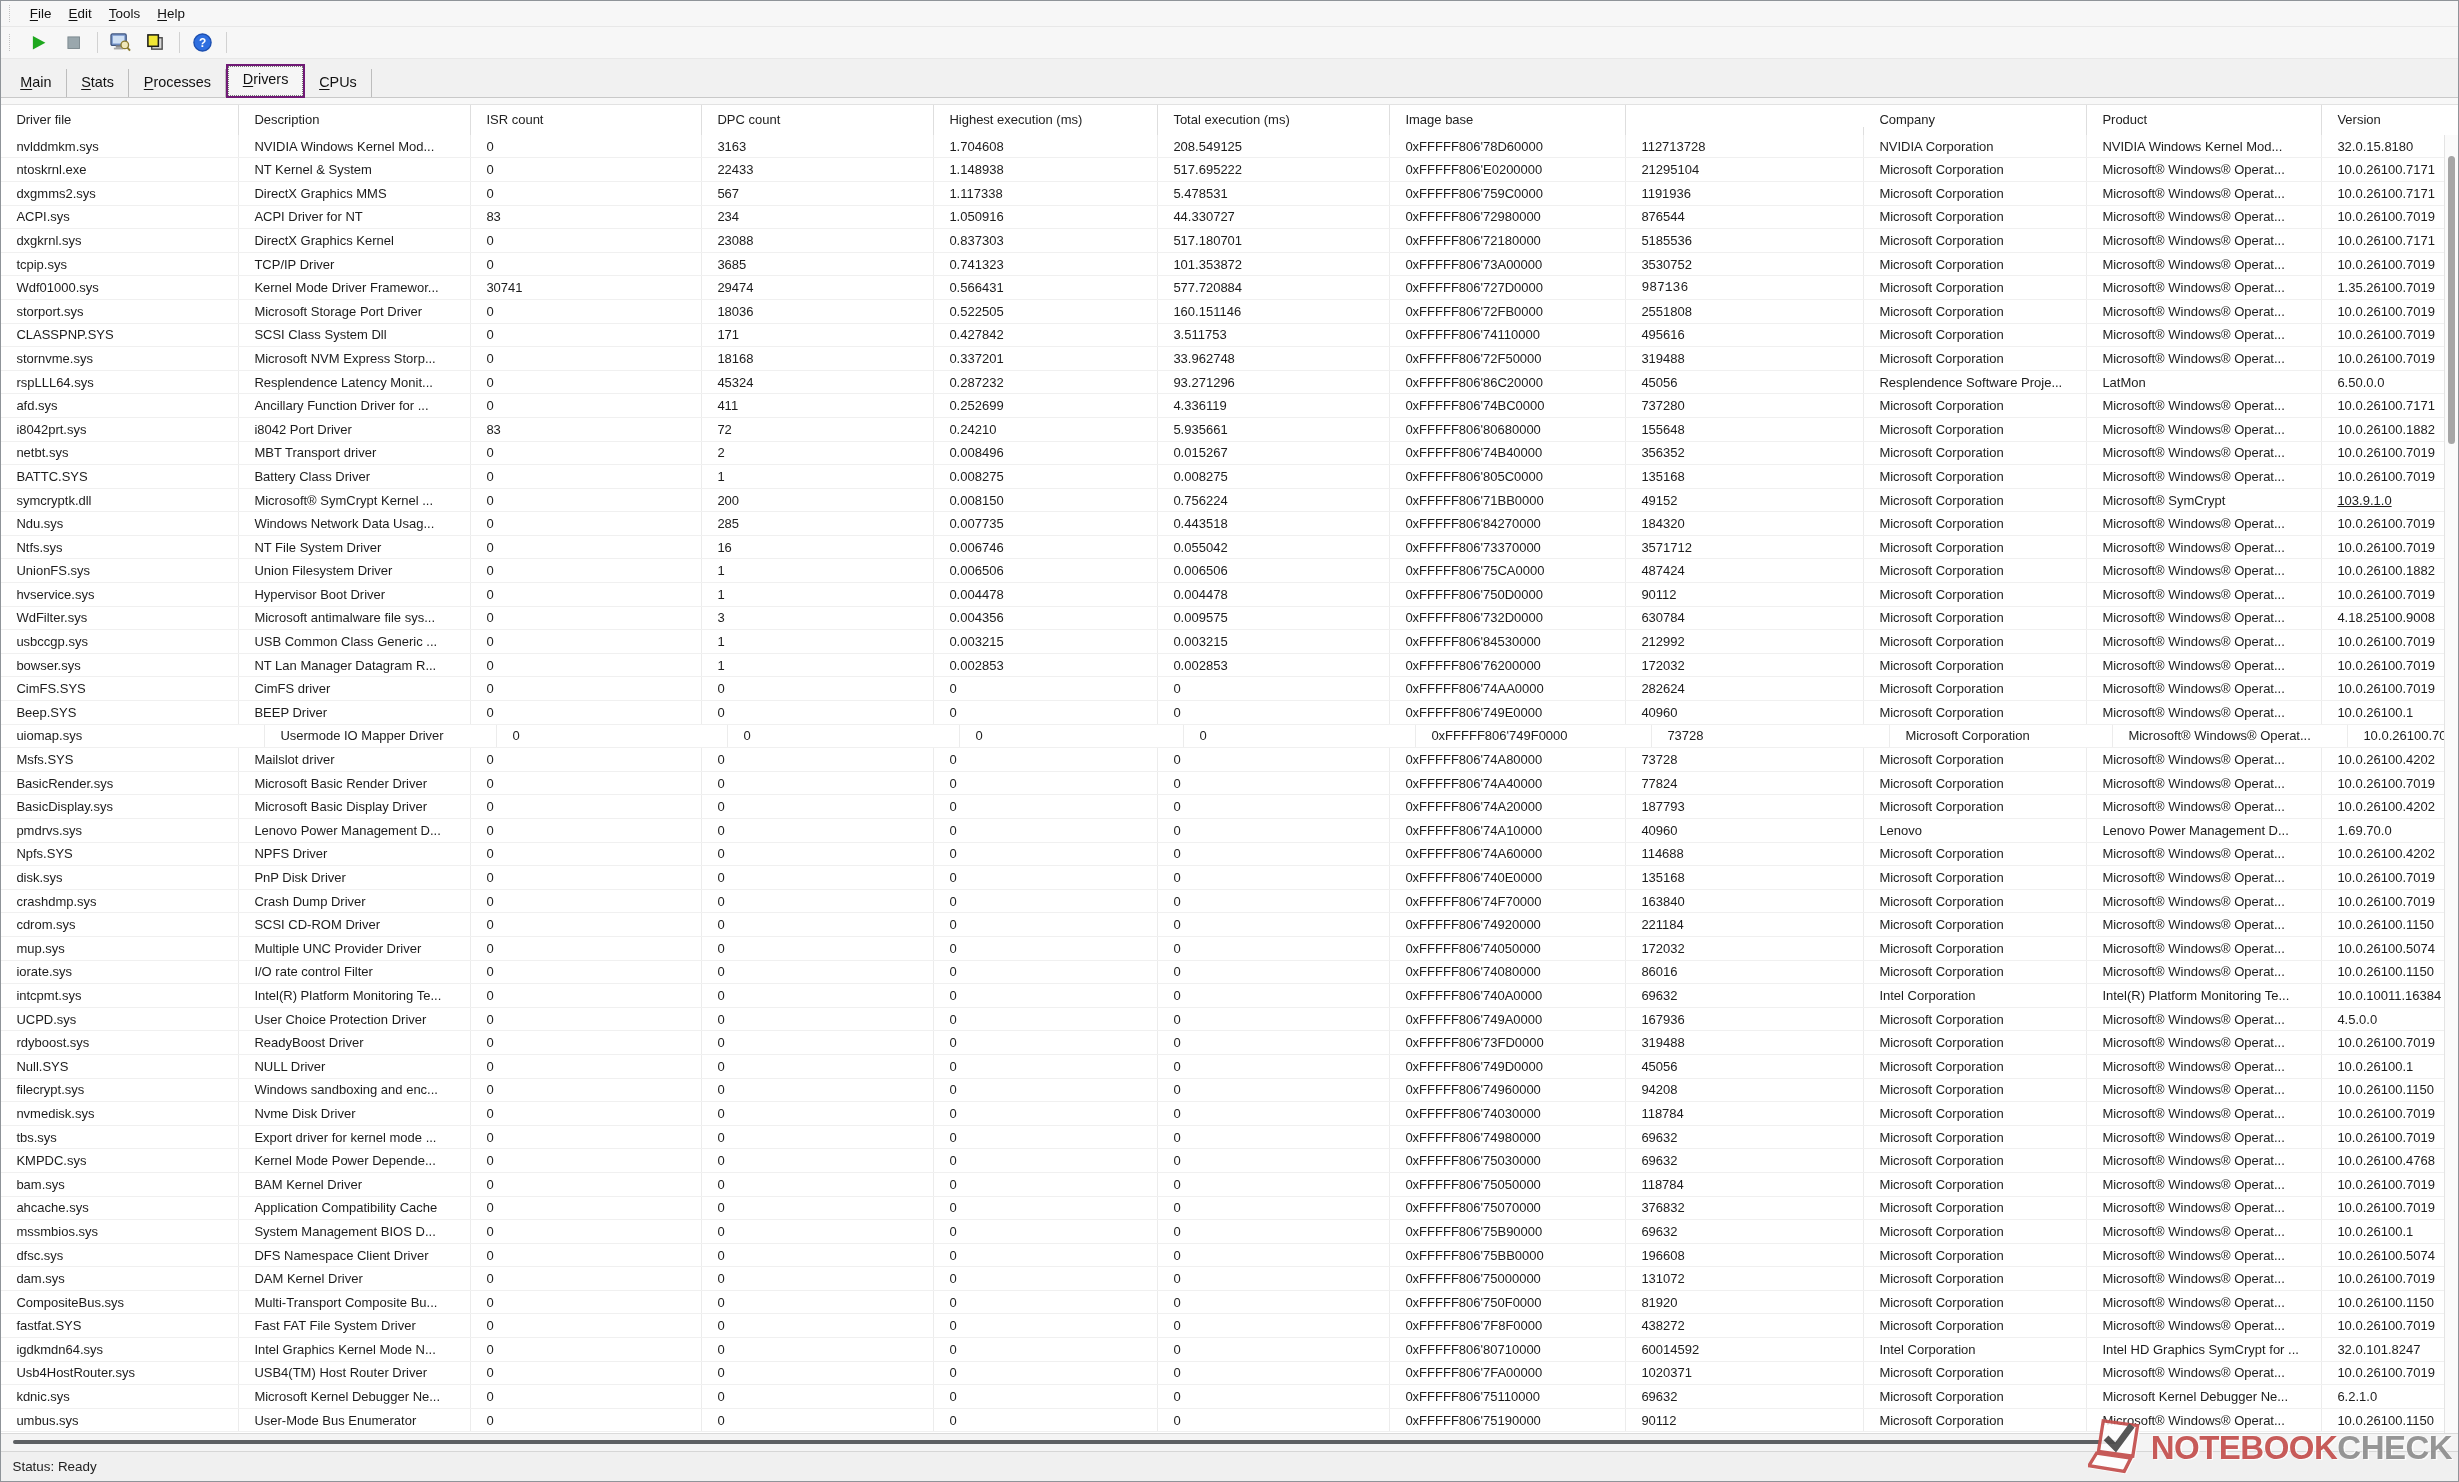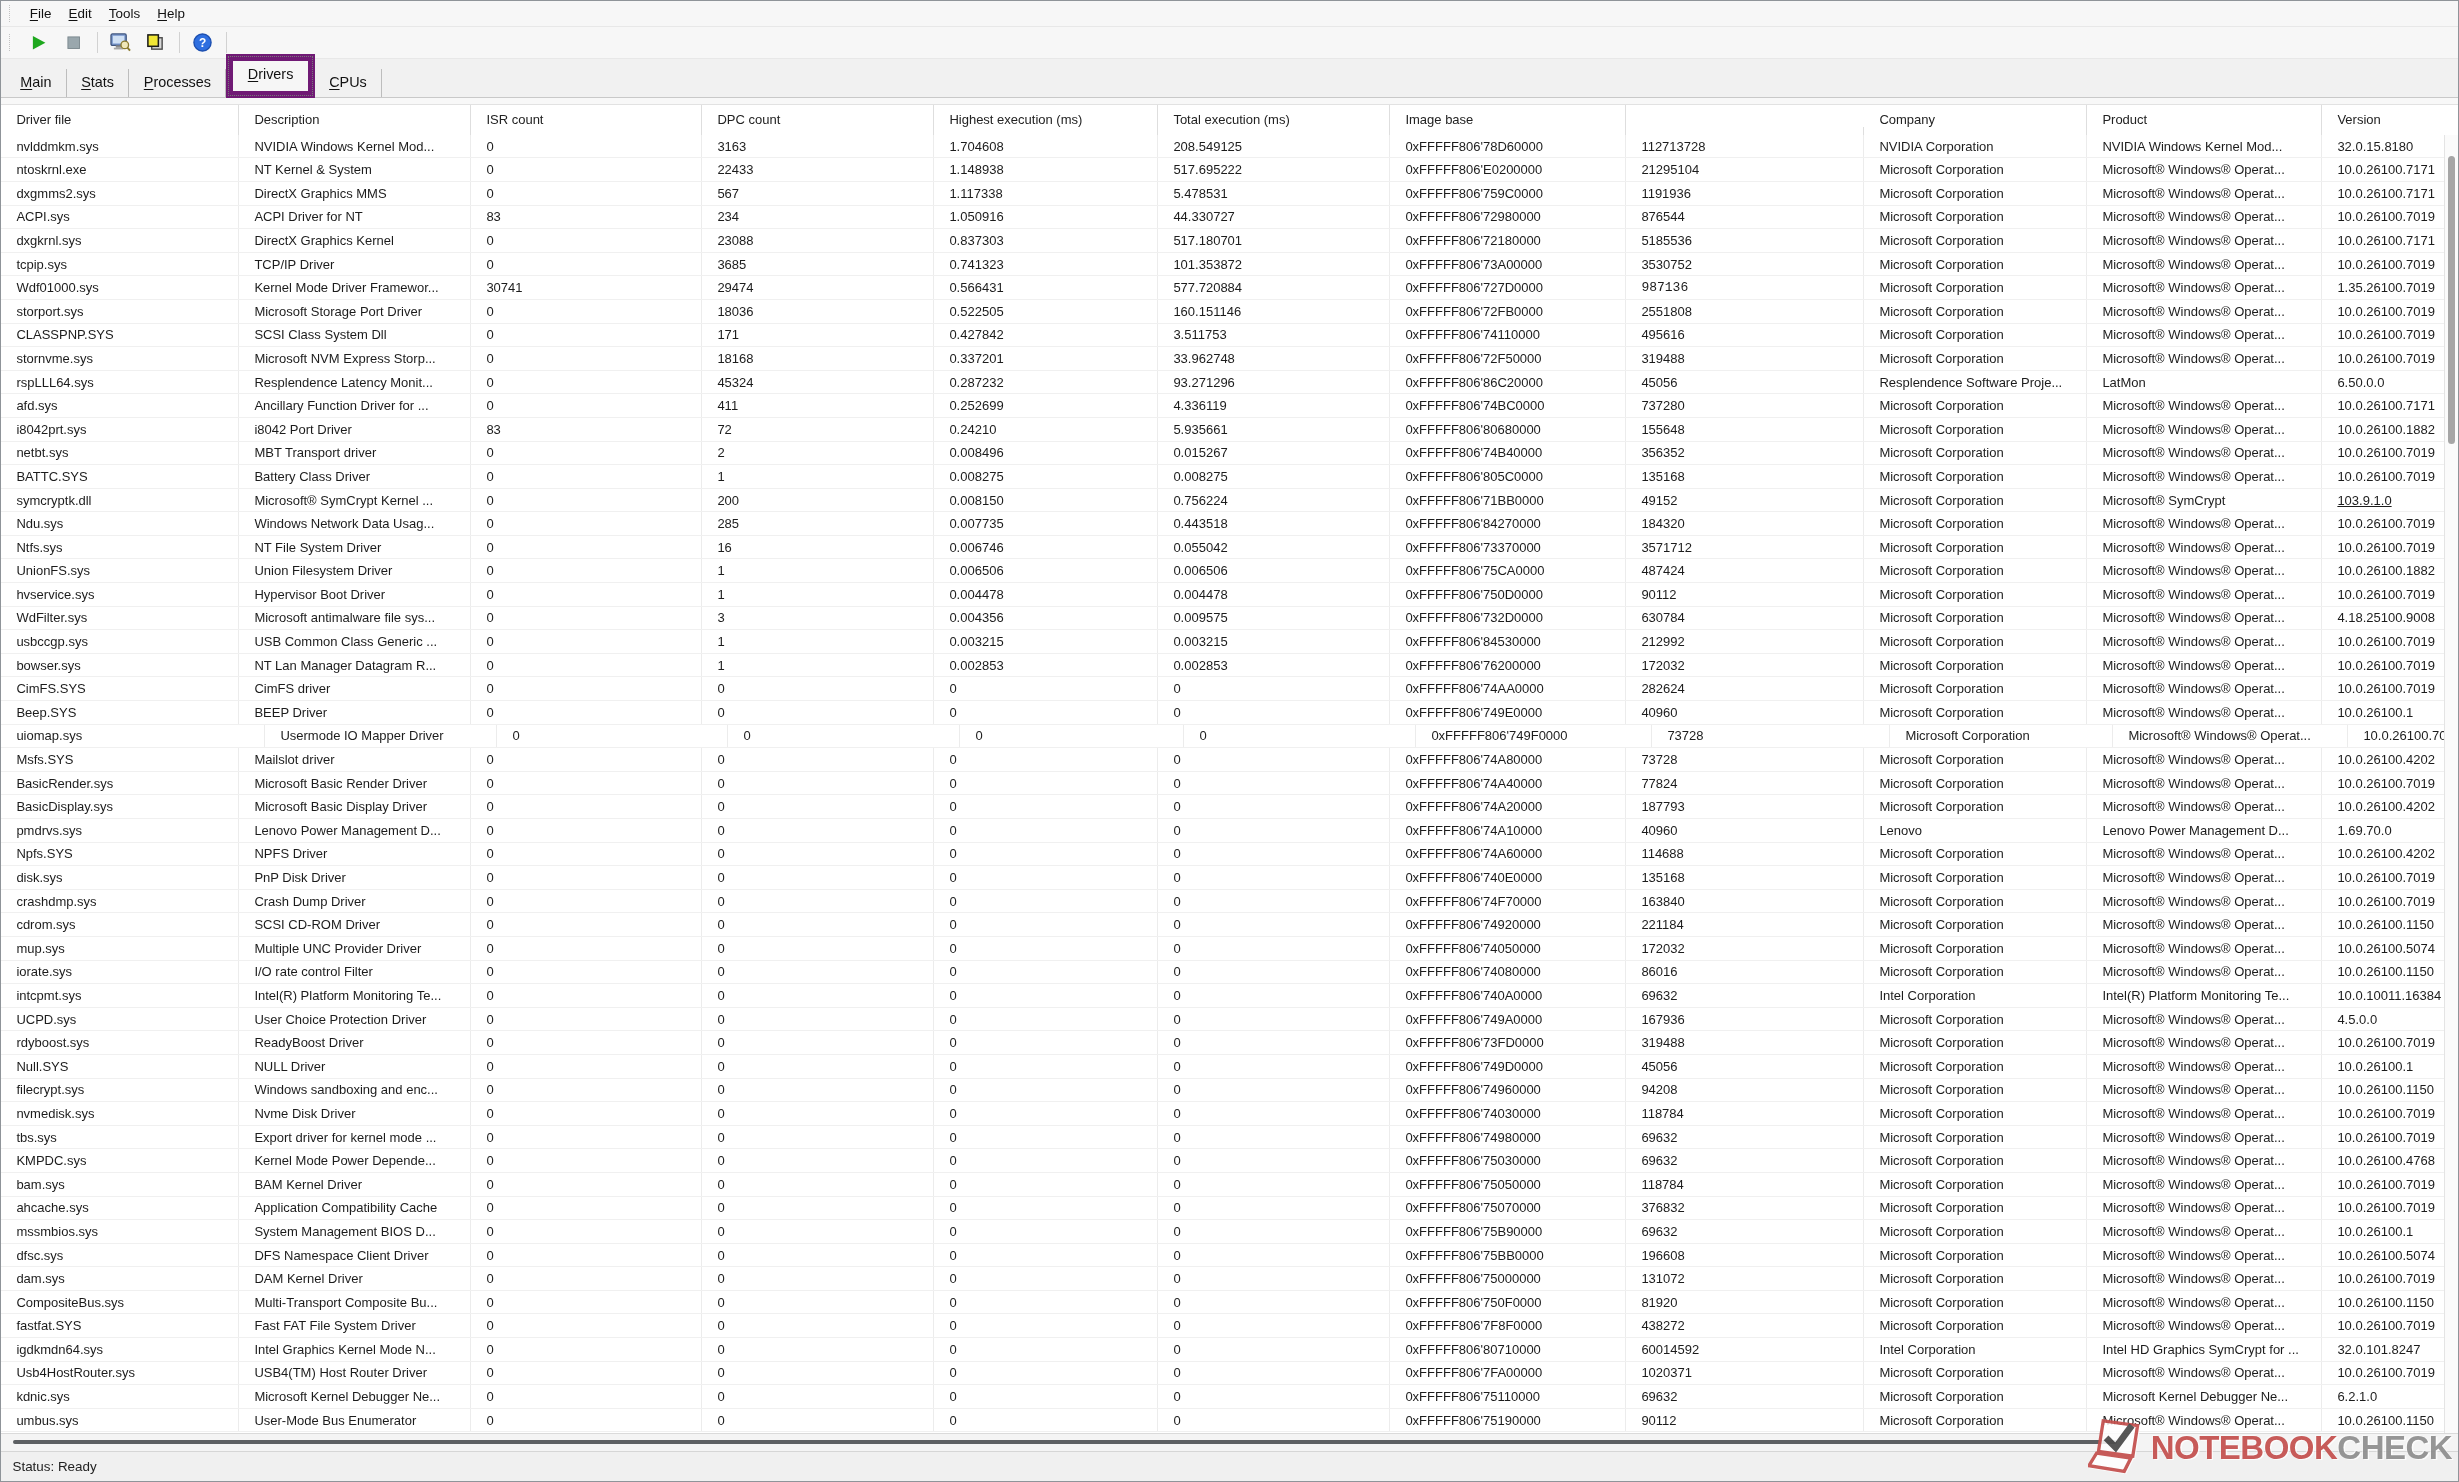--- a/index.html
+++ b/index.html
@@ -31,21 +31,21 @@
   
   .toolbar{height:31px;flex:0 0 auto;background:#f7f7f7;display:flex;align-items:center;
            padding-left:5.8px;border-bottom:1px solid #e8e8e8}
   .tbtn{width:29px;height:26px;display:flex;align-items:center;justify-content:center;margin:0 2.9px}
   .tsep{width:1px;height:21px;background:#d2d2d2;margin:0 5.8px}
 
   
   .tabbar{height:38px;flex:0 0 auto;background:#f1f1f1;display:flex;align-items:flex-end;
           padding-left:4.8px;border-bottom:1px solid #c9c9c9}
   .tab{font-size:14.4px;color:#111;padding:5.8px 14.4px 6.7px;border-right:1px solid #bdbdbd;white-space:nowrap}
-  .tab.sel{border:7px solid #701a75;outline:1px dotted #777;outline-offset:-3.8px;
+  .tab.sel{border:2px solid #701a75;outline:1px dotted #777;outline-offset:-3.8px;
            background:#f6f6f6;padding-bottom:8.6px;margin-bottom:-1px}
   .tabgap{height:5.8px;flex:0 0 auto;background:#f8f8f8}
 
   
   .lv{flex:1 1 auto;position:relative;background:#fff;overflow:hidden;border-top:1px solid #e2e2e2}
   .lv-head{height:30px;display:flex;align-items:center;background:#fff;border-bottom:1px solid #e0e0e0}
   .hcell{box-sizing:border-box;height:100%;display:flex;align-items:center;
          padding:0 5.8px 0 15.4px;font-size:13px;color:#222;
          border-right:1px solid #dedede;white-space:nowrap;overflow:hidden;flex:0 0 auto}
   .lv-body{position:absolute;top:30px;left:0;right:0;bottom:0;display:flex;flex-direction:column}

